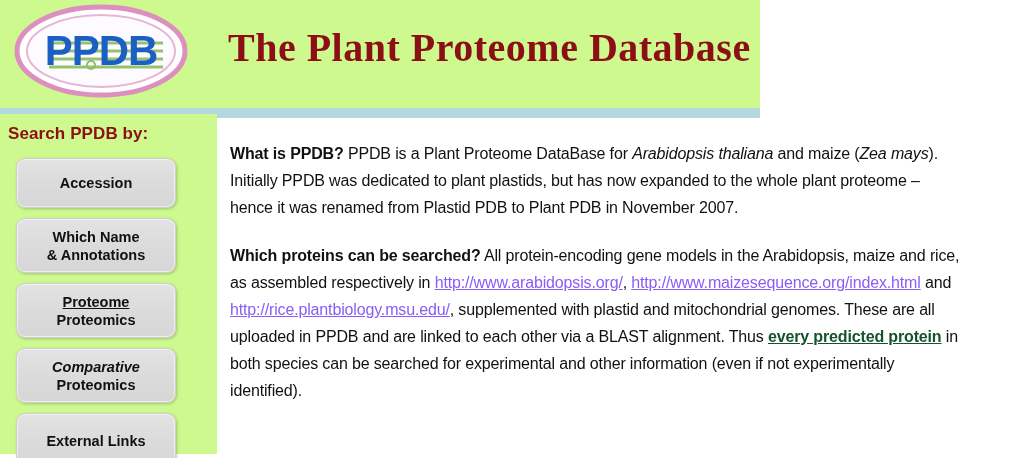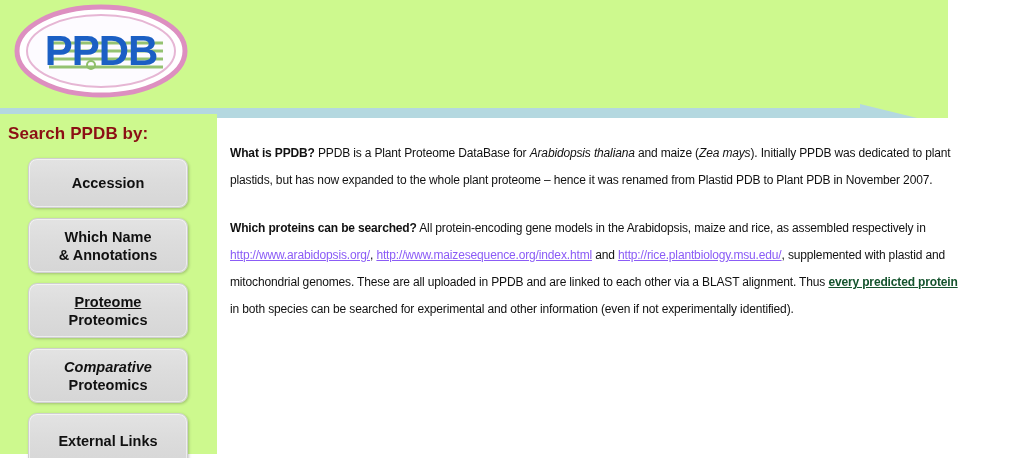--- a/index.html
+++ b/index.html
@@ -7,21 +7,21 @@
     width: 1024px; height: 458px;
     background: #ffffff;
     overflow: hidden;
     font-family: "Liberation Sans", sans-serif;
   }
   #page { position: relative; width: 1024px; height: 458px; background:#fff; }
 
   
   .header {
     position: absolute; left: 0; top: 0;
-    width: 948px; height: 118px;
+    width: 760px; height: 118px;
     background: #cdf98e;
     overflow: hidden;
   }
   .arrow-band {
     position: absolute; left: 0; top: 104px;
     width: 958px; height: 24px;
   }
   .logo-wrap {
     position: absolute; left: 13px; top: 3px;
     width: 176px; height: 96px;
@@ -67,38 +67,37 @@
     font-size: 14.5px;
     font-weight: bold;
     text-align: center;
     line-height: 18px;
     padding: 0 6px;
     box-sizing: border-box;
     display: flex;
     align-items: center;
     justify-content: center;
     cursor: pointer;
-    margin-left: 12px;
   }
   .side-btn.h1 { height: 50px; }
   .side-btn.h2 { height: 55px; }
   .side-btn span { display:block; }
 
   
   .content {
     position: absolute; left: 217px; top: 118px;
     width: 807px; height: 340px;
     background: #ffffff;
     overflow: hidden;
   }
   .para {
     position: relative;
     margin: 0;
     padding: 0 60px 0 13px;
-    font-size: 12px;
+    font-size: 16px;
     line-height: 27px;
     color: #111111;
     letter-spacing: -0.15px;
   }
   .para.p1 { padding-top: 22px; }
   .para.p2 { padding-top: 21px; }
   .para b { font-weight: bold; }
   .para i { font-style: italic; }
   a.weblink {
     color: #8b5cf6;
@@ -126,20 +125,21 @@
           <line x1="36" y1="40" x2="150" y2="40"></line>
           <line x1="36" y1="48" x2="150" y2="48"></line>
           <line x1="36" y1="56" x2="150" y2="56"></line>
           <line x1="36" y1="64" x2="150" y2="64"></line>
         </g>
         <circle cx="78" cy="62" r="4" fill="none" stroke="#8fbf6a" stroke-width="2"></circle>
         <text x="88" y="62" text-anchor="middle" font-family="'Liberation Sans', sans-serif" font-size="42" font-weight="bold" fill="#1b5fc4" letter-spacing="-1">PPDB</text>
       </svg>
     </div>
 
+    <div class="site-title">The Plant Proteome Database</div>
 
     <svg class="arrow-band" viewBox="0 0 958 24" preserveAspectRatio="none">
       <polygon points="0,4 860,4 860,0 958,24 0,24" fill="#b4d8e0"></polygon>
     </svg>
   </div>
 
   <div class="sidebar">
     <div class="sidebar-title">Search PPDB by:</div>
 
     <div class="btn-list">

